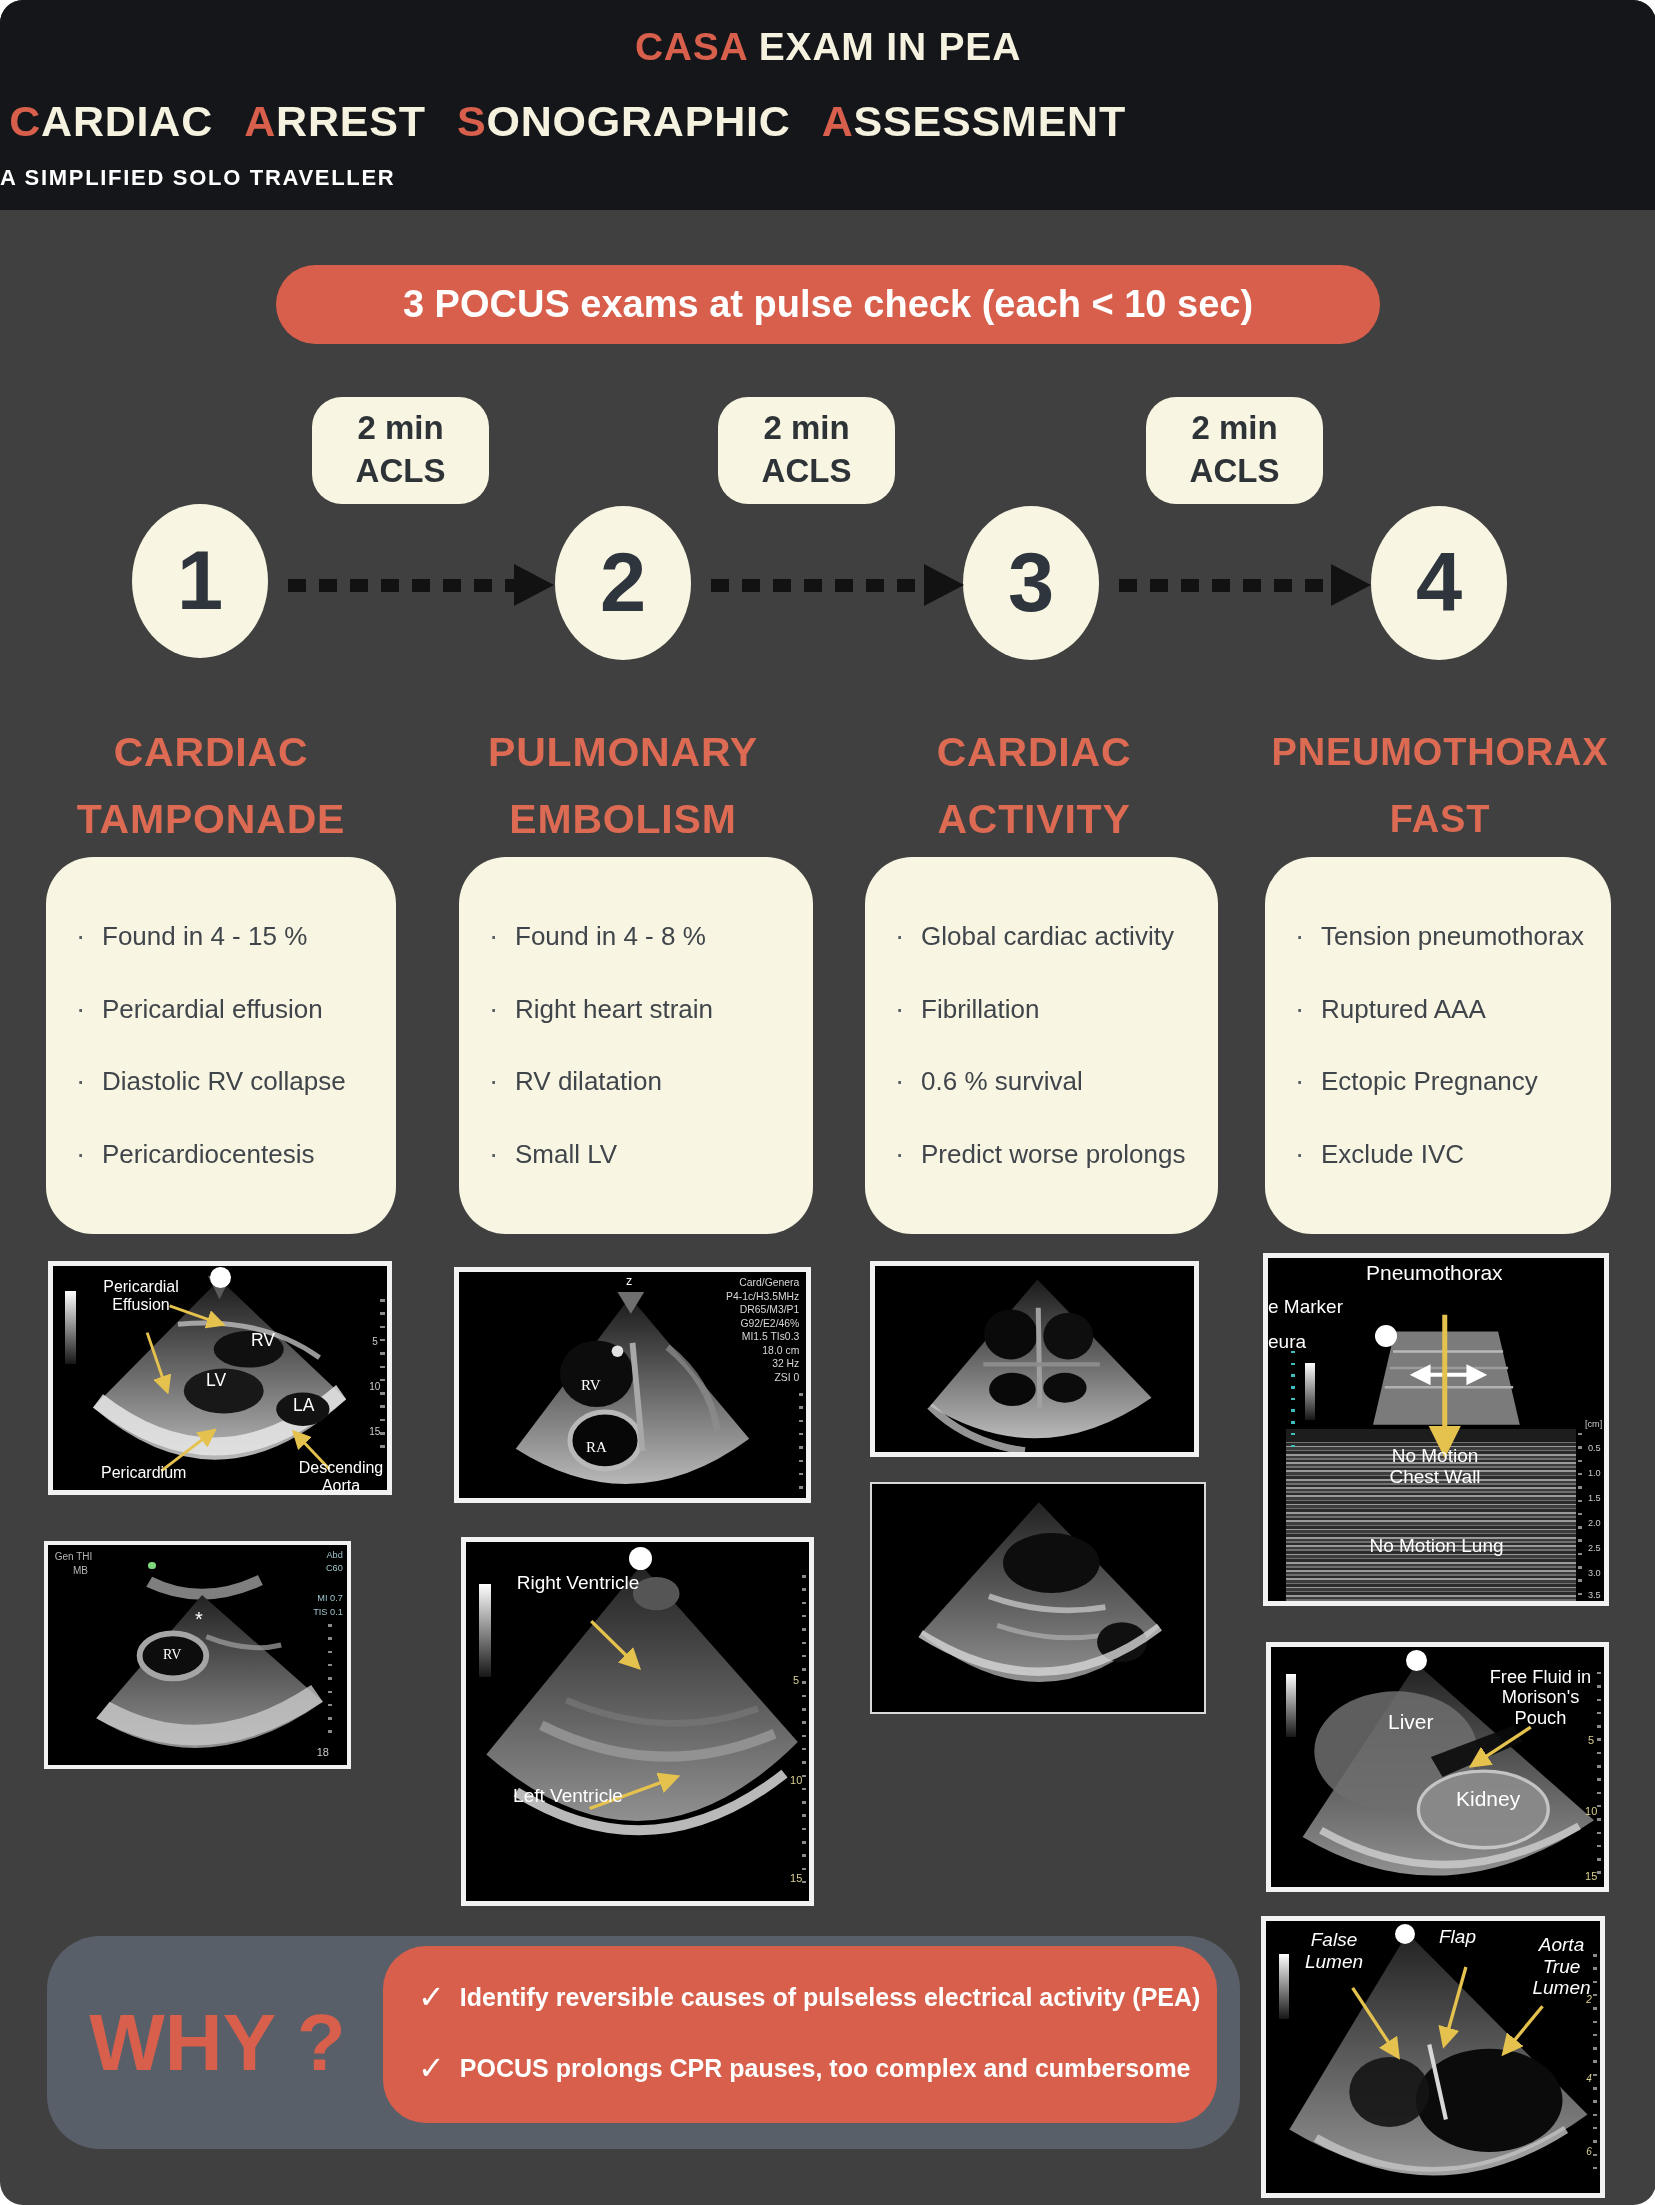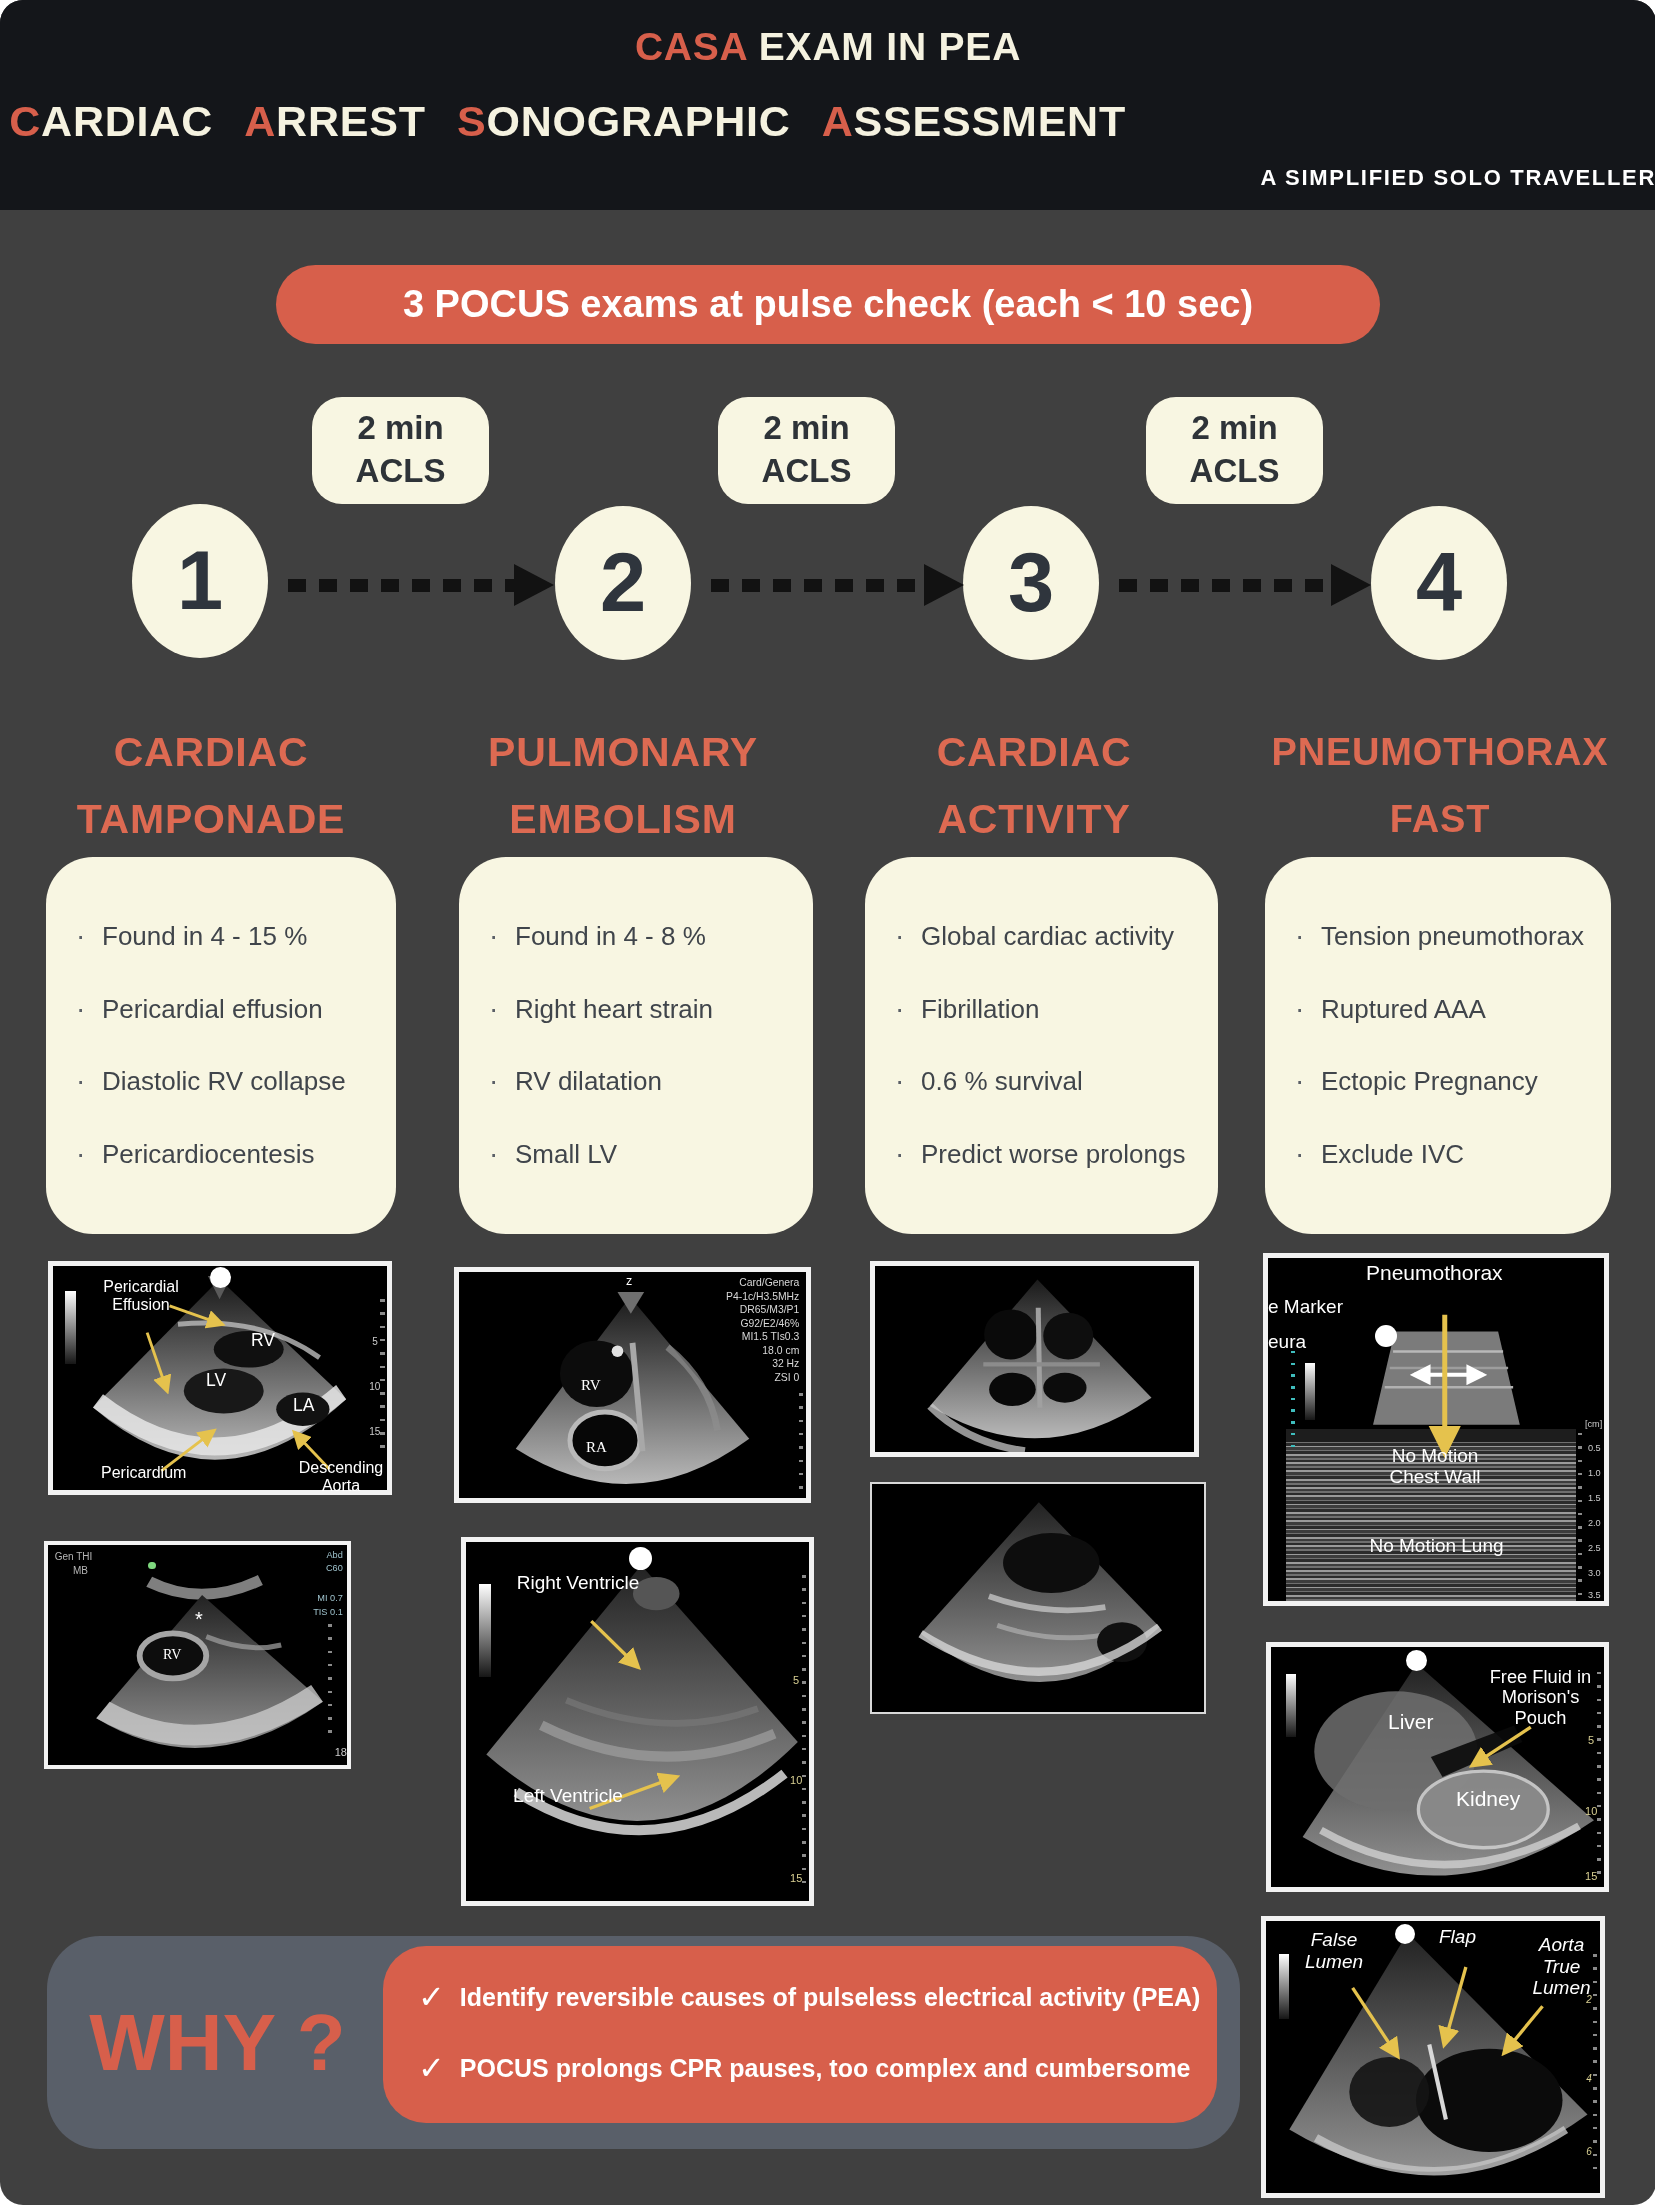--- a/index.html
+++ b/index.html
@@ -4,21 +4,21 @@
 <style>
   html,body{margin:0;padding:0;background:#ffffff;}
   #page{position:relative;width:1656px;height:2205px;background:#404040;border-radius:23px;overflow:hidden;
         font-family:"Liberation Sans",sans-serif;}
   
   .header{position:absolute;left:0;top:0;width:100%;height:210px;background:#14161a;}
   .t1{position:absolute;top:25px;left:0;width:100%;text-align:center;font-size:39px;font-weight:800;letter-spacing:0.8px;color:#f5f2e0;}
   .t2{position:absolute;top:97px;left:0;width:100%;text-align:left;font-size:43px;font-weight:800;letter-spacing:0.8px;color:#f5f2e0;}
   .t2 .word{margin:0 9.2px;}
   .accent{color:#d75f4b;}
-  .sub{position:absolute;top:165px;left:0;width:100%;text-align:right;font-size:22px;font-weight:800;letter-spacing:1.7px;color:#ffffff;}
+  .sub{position:absolute;top:165px;left:0;width:100%;text-align:left;font-size:22px;font-weight:800;letter-spacing:1.7px;color:#ffffff;}
   
   .banner{position:absolute;left:276px;top:265px;width:1104px;height:79px;background:#d75f4b;border-radius:40px;
           color:#fff;font-size:38px;font-weight:800;display:flex;align-items:center;justify-content:center;}
   
   .step{position:absolute;width:136px;height:154px;border-radius:50%;background:#f8f6e2;
         display:flex;align-items:center;justify-content:center;font-size:83px;font-weight:800;color:#2f353d;}
   .acls{position:absolute;width:177px;height:107px;border-radius:30px;background:#f8f6e2;text-align:center;
         font-size:33px;font-weight:800;color:#2e3338;line-height:1.3;padding-top:10px;box-sizing:border-box;}
   .dash{position:absolute;top:579px;height:12.5px;background:repeating-linear-gradient(90deg,#121212 0 18.3px,transparent 18.3px 31px);}
   .ahead{position:absolute;top:564px;width:0;height:0;border-top:21px solid transparent;border-bottom:21px solid transparent;border-left:40px solid #121212;}
@@ -246,21 +246,21 @@
     <span class="mtext" style="left:6.7px;top:5px;font-size:10px;text-align:left;color:#b5b5b5;">Gen THI</span>
     <span class="mtext" style="left:25px;top:19px;font-size:10px;text-align:left;color:#b5b5b5;">MB</span>
     <div style="position:absolute;left:100px;top:16.7px;width:7.5px;height:7.5px;border-radius:50%;background:#7ed87e;"></div>
     <span class="uslab" style="left:147px;top:63px;font-size:20px;">*</span>
     <span class="uslab" style="left:115px;top:102px;font-size:14px;font-family:'Liberation Serif',serif;">RV</span>
     <span class="mtext" style="right:4.2px;top:5px;font-size:9.2px;color:#9fc3cd;">Abd</span>
     <span class="mtext" style="right:4.2px;top:17.5px;font-size:9.2px;color:#9fc3cd;">C60</span>
     <span class="mtext" style="right:4.2px;top:48px;font-size:9.2px;color:#9fc3cd;">MI 0.7</span>
     <span class="mtext" style="right:4.2px;top:62px;font-size:9.2px;color:#9fc3cd;">TIS 0.1</span>
     <div class="tickcol" style="right:15px;top:79px;height:117px;"></div>
-    <span class="scalenum" style="right:0;bottom:6.7px;font-size:11px;">18</span>
+    <span class="scalenum" style="right:18px;bottom:6.7px;font-size:11px;">18</span>
   </div>
 
   <div class="us fr7" style="left:454px;top:1267px;width:347px;height:226px;">
     <svg width="347" height="226" viewBox="0 0 416 271">
       <path d="M205,30 L68,212 Q210,302 348,200 Z" fill="url(#fanA)"></path>
       <polygon points="190,24 222,24 206,50" fill="#6f6f6f"></polygon>
       <ellipse cx="165" cy="122" rx="44" ry="40" fill="#0c0c0c"></ellipse>
       <ellipse cx="175" cy="202" rx="42" ry="34" fill="#070707" stroke="#b9b9b9" stroke-width="6"></ellipse>
       <line x1="208" y1="85" x2="220" y2="215" stroke="#a8a8a8" stroke-width="7"></line>
       <circle cx="190" cy="95" r="7" fill="#e2e2e2"></circle>

